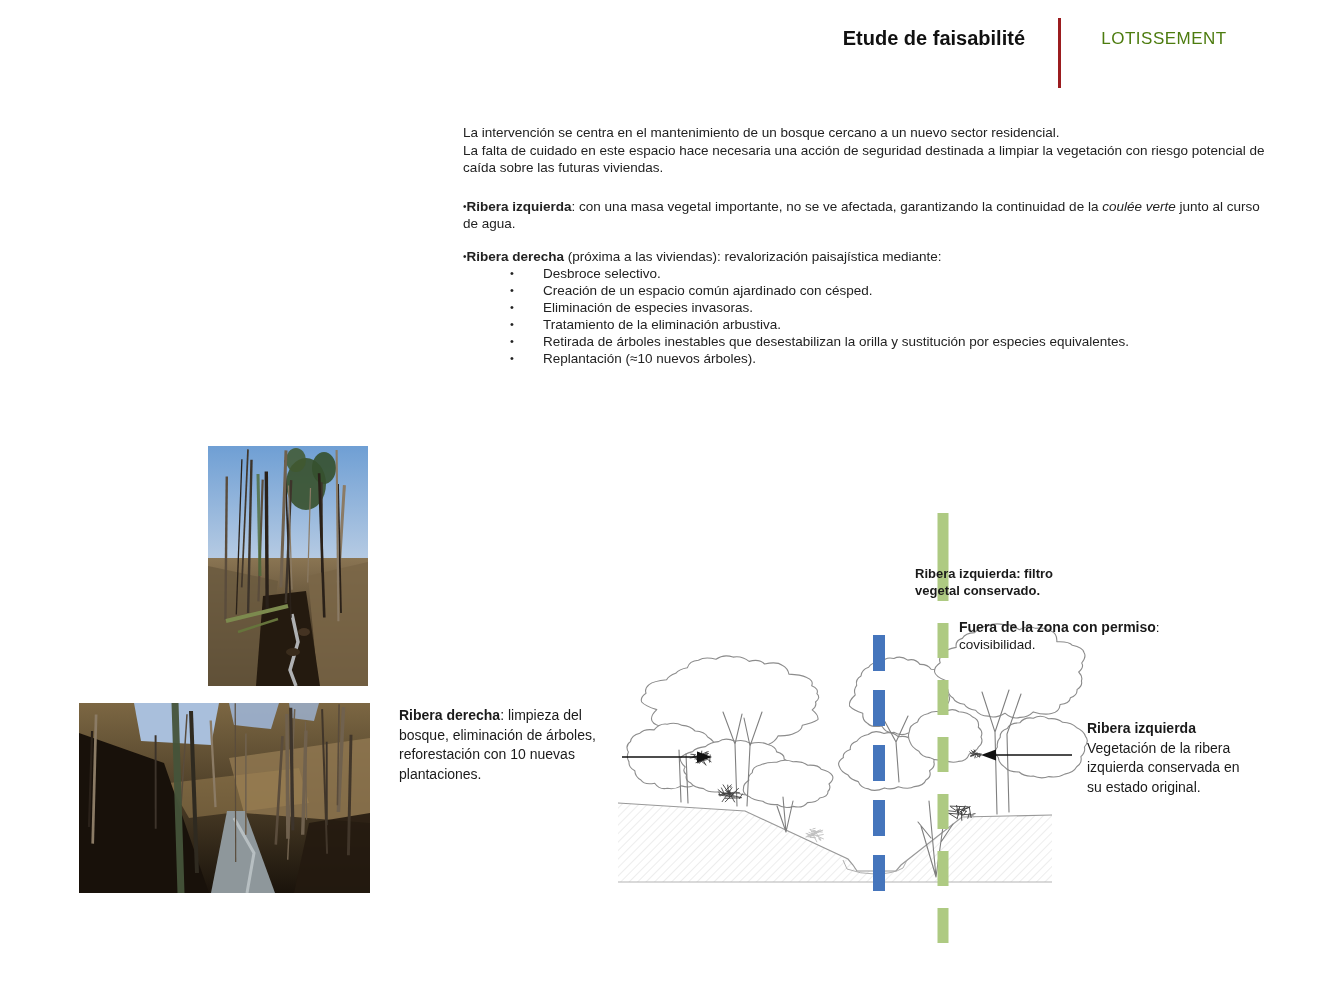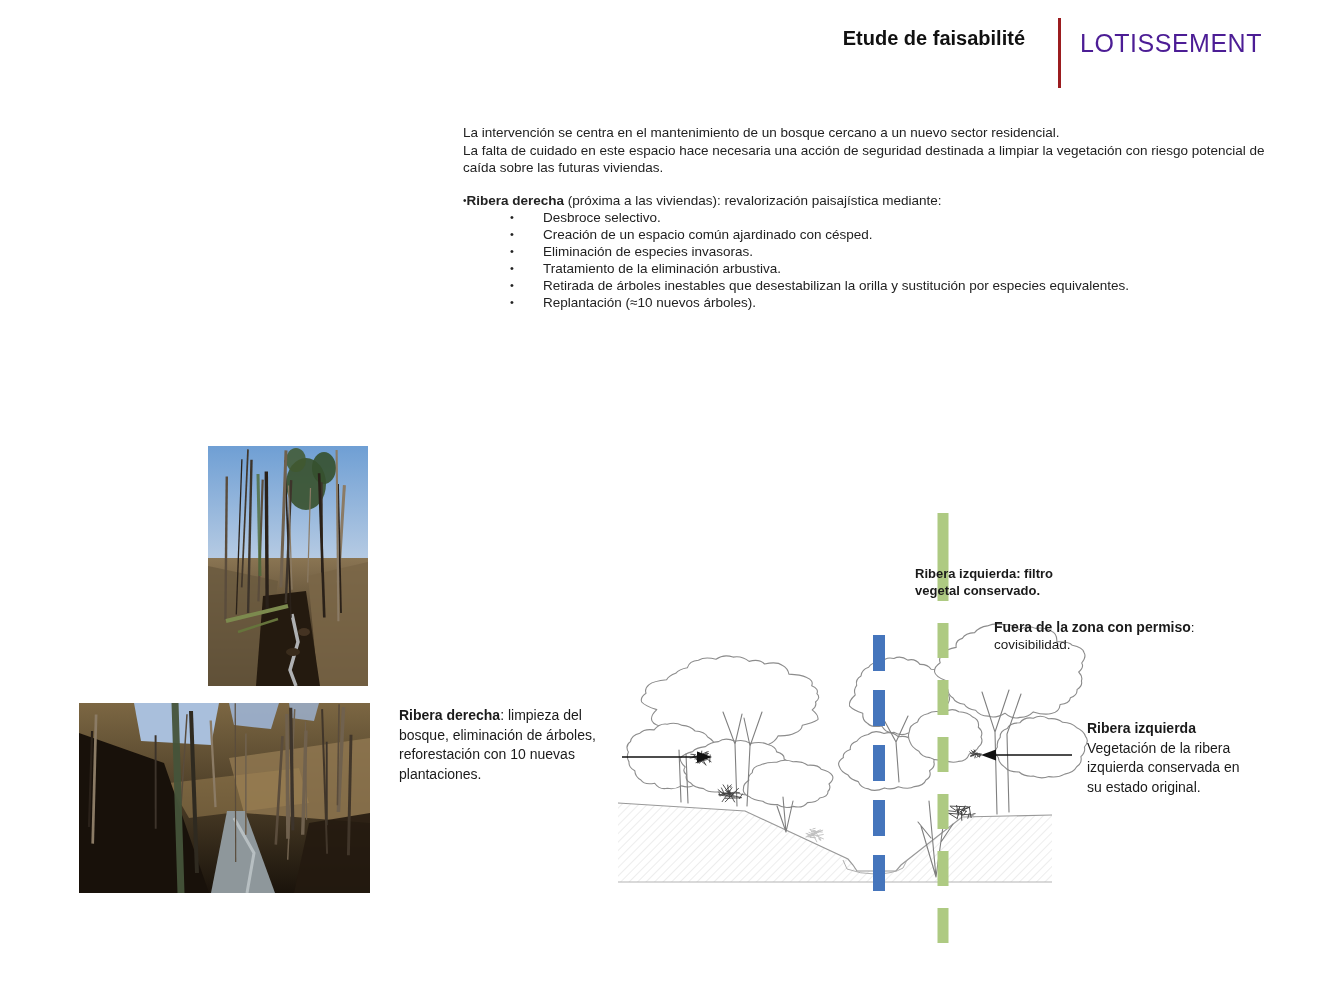--- a/index.html
+++ b/index.html
@@ -1,40 +1,40 @@
 <!DOCTYPE html>
 <html><head>
 <meta charset="utf-8">
 <style>
   html,body{margin:0;padding:0;background:#ffffff;}
   #slide{position:relative;width:1344px;height:1008px;background:#fff;overflow:hidden;
          font-family:"Liberation Sans",sans-serif;color:#1f1f1f;}
   .abs{position:absolute;}
   
   .title{left:780px;top:27px;width:245px;text-align:right;font-size:20px;font-weight:700;color:#111;}
-  .subtitle{left:1080px;top:29px;width:168px;text-align:center;font-size:25px;font-weight:400;
-            color:#4c1d95;letter-spacing:.5px;}
+  .subtitle{left:1080px;top:29px;width:168px;text-align:center;font-size:17px;font-weight:400;
+            color:#4d7c0f;letter-spacing:.5px;}
   .divider{left:1058px;top:18px;}
   
   .intro{left:463px;top:124px;width:808px;font-size:13.5px;line-height:17.5px;color:#222;}
   .intro p{margin:0;}
   .intro .p2{margin-top:21px;}
   .intro .p3{margin-top:15px;}
   .smallb{font-size:10px;vertical-align:1px;}
   .intro ul{margin:0;padding:0;list-style:none;}
   .intro li{position:relative;padding-left:80px;line-height:17px;}
   .intro .lb{position:absolute;left:47px;font-size:11px;}
   
   .lbl{position:absolute;color:#1a1a1a;}
   .lbl-filter{left:915px;top:538px;width:158px;font-size:13px;font-weight:700;line-height:16.5px;margin-top:28px;}
   .lbl-permit{left:507px;top:609px;width:175px;font-size:13px;line-height:19px;}
   .lbl-permit .t{font-weight:700;font-size:14px;}
   .lbl-permit .num{margin-top:1px;}
   .lbl-permit .pref{margin-right:14px;}
-  .lbl-outside{left:994px;top:619px;width:245px;font-size:13.5px;line-height:17px;}
+  .lbl-outside{left:959px;top:619px;width:245px;font-size:13.5px;line-height:17px;}
   .lbl-outside b{font-size:14px;}
   .lbl-rightbank{left:399px;top:706px;width:206px;font-size:14px;line-height:19.5px;}
   .lbl-leftbank{left:1087px;top:719px;width:162px;font-size:14px;line-height:19.5px;}
   .lbl-stream{left:790px;top:902px;width:178px;font-size:14px;line-height:18px;color:#2a2a2a;}
   
   .photo1{left:208px;top:446px;}
   .photo2{left:79px;top:703px;}
   
   .diagram{left:600px;top:500px;}
   .cloud{fill:#ffffff;stroke:#8c8c8c;stroke-width:1.1;stroke-linejoin:round;}
@@ -55,20 +55,23 @@
   <div class="abs title">Etude de faisabilité</div>
   <svg class="abs divider" width="3" height="70">
     <rect x="0" y="0" width="3" height="70" fill="#9b1c1f"></rect>
   </svg>
   <div class="abs subtitle">LOTISSEMENT</div>
 
   <div class="abs intro">
     <p>
       <span>La intervención se centra en el mantenimiento de un bosque cercano a un nuevo sector residencial.</span><br>
       <span>La falta de cuidado en este espacio hace necesaria una acción de seguridad destinada a limpiar la vegetación con riesgo potencial de caída sobre las futuras viviendas.</span>
+    </p>
+    <p class="p2">
+      <span class="smallb">•</span><b>Ribera izquierda</b><span>: con una masa vegetal importante, no se ve afectada, garantizando la continuidad de la </span><i>coulée verte</i><span> junto al curso de agua.</span>
     </p>
     <p class="p3">
       <span class="smallb">•</span><b>Ribera derecha</b><span> (próxima a las viviendas): revalorización paisajística mediante:</span>
     </p>
     <ul>
       <li><span class="lb">•</span><span>Desbroce selectivo.</span></li>
       <li><span class="lb">•</span><span>Creación de un espacio común ajardinado con césped.</span></li>
       <li><span class="lb">•</span><span>Eliminación de especies invasoras.</span></li>
       <li><span class="lb">•</span><span>Tratamiento de la eliminación arbustiva.</span></li>
       <li><span class="lb">•</span><span>Retirada de árboles inestables que desestabilizan la orilla y sustitución por especies equivalentes.</span></li>

